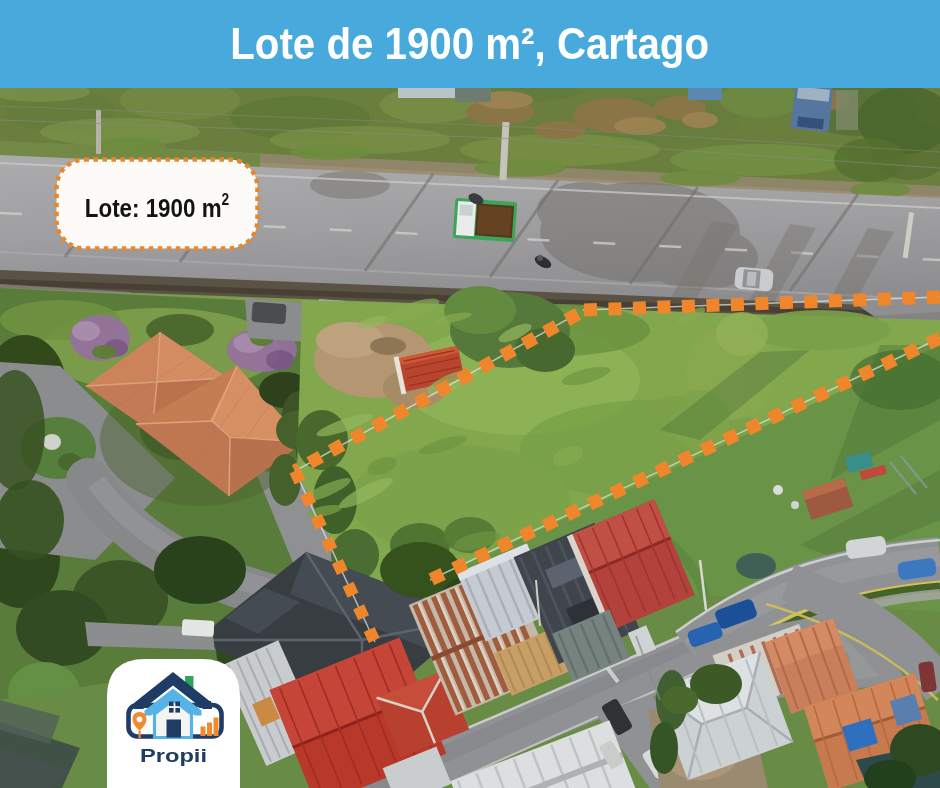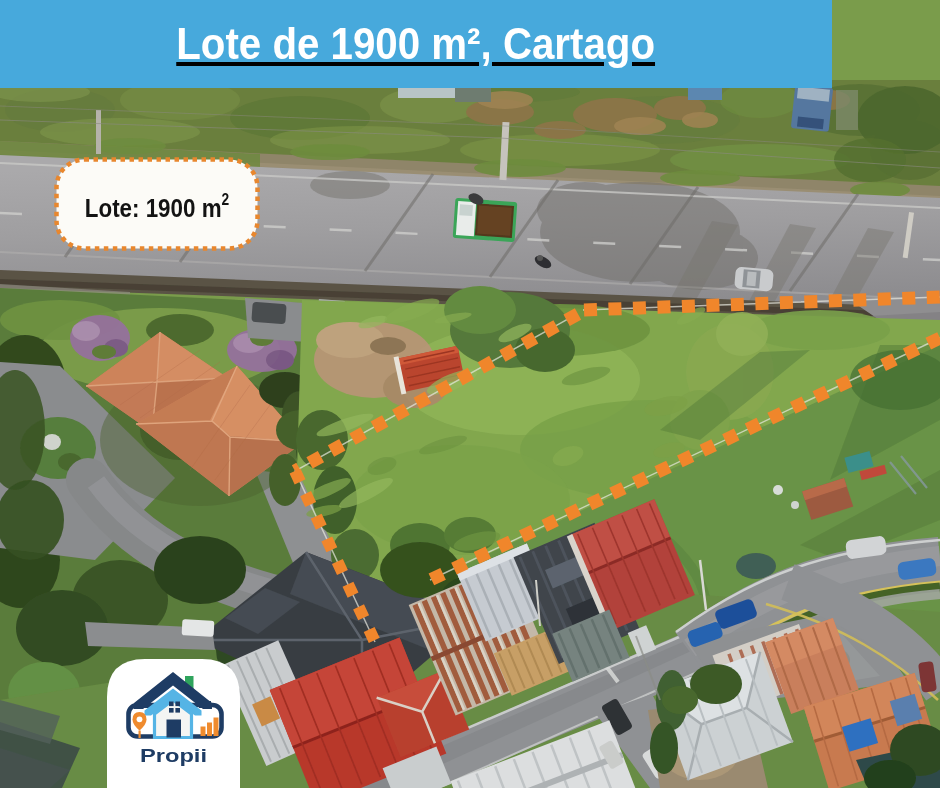--- a/index.html
+++ b/index.html
@@ -1,18 +1,18 @@
 <!DOCTYPE html>
 <html><head>
 <meta charset="utf-8">
 <style>
   html,body{margin:0;padding:0;}
   body{width:940px;height:788px;overflow:hidden;position:relative;font-family:"Liberation Sans",sans-serif;background:#7a9c4c;}
-  .banner{position:absolute;left:0;top:0;width:832px;height:88px;background:#47a9dc;z-index:5;
-    display:flex;align-items:center;justify-content:center;text-decoration:underline;}
+  .banner{position:absolute;left:0;top:0;width:940px;height:88px;background:#47a9dc;z-index:5;
+    display:flex;align-items:center;justify-content:center;}
   .banner h1{margin:0;color:#fff;font-size:44px;font-weight:bold;transform:scaleX(0.915);}
   #scene{position:absolute;left:0;top:0;z-index:1;}
   .label{position:absolute;left:54px;top:157px;width:206px;height:94px;z-index:6;}
   .label .txt{position:absolute;left:0;top:4px;width:206px;height:94px;display:flex;align-items:center;justify-content:center;
     font-size:26px;font-weight:bold;color:#131313;transform:scaleX(0.86);}
   .label sup{font-size:16px;line-height:0;position:relative;top:-8px;}
   .logo{position:absolute;left:107px;top:659px;width:134px;height:129px;z-index:6;}
 </style>
 </head>
 <body>

